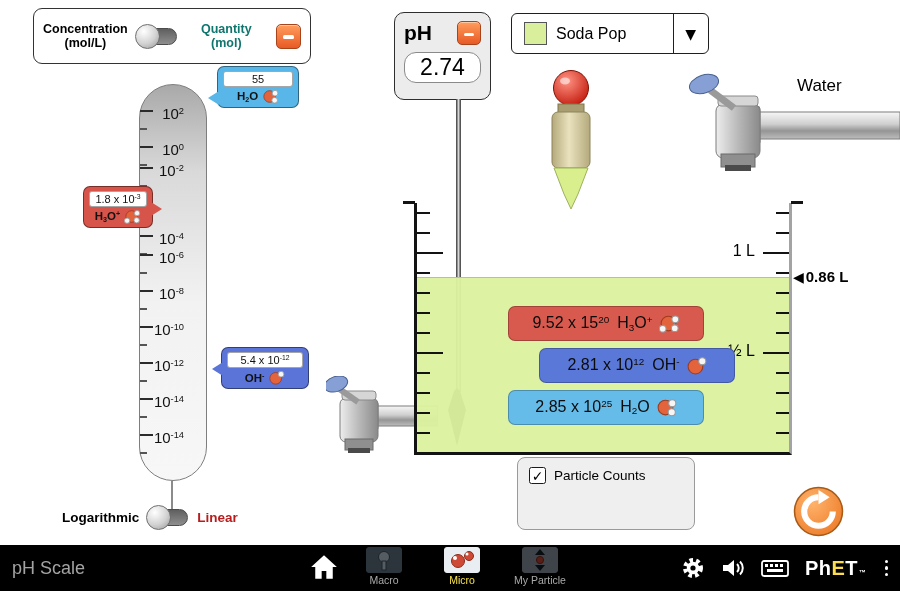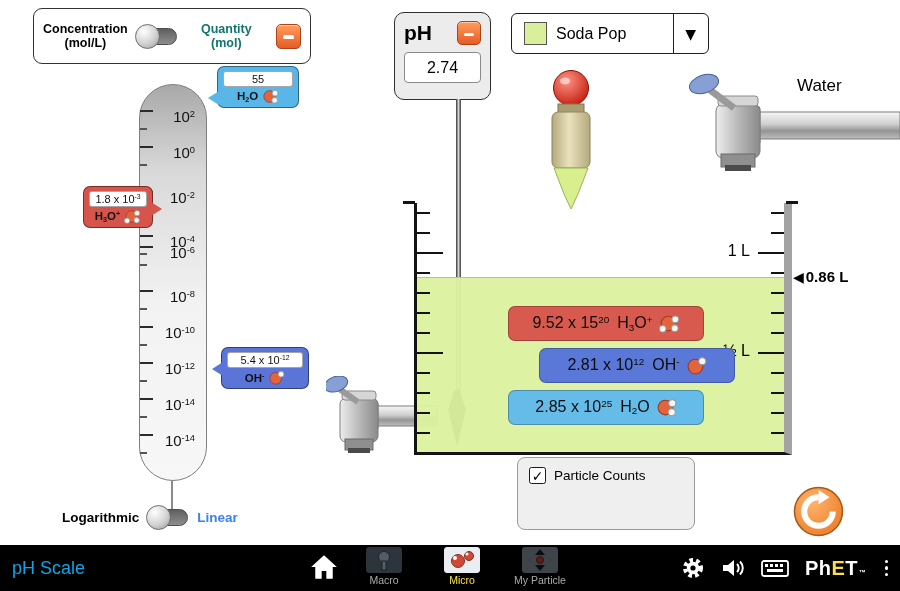--- a/index.html
+++ b/index.html
@@ -26,66 +26,66 @@
     background:linear-gradient(#ff9d5c,#e85a26); border:1px solid #a8441a;
     box-shadow:inset 0 1px 0 rgba(255,255,255,.45); cursor:pointer; flex:0 0 auto; }
   .minus-btn .bar { position:absolute; left:6px; right:6px; top:10.5px; height:3.5px; background:#fff; border-radius:1.5px; }
   .units-panel .minus-btn { margin-left:auto; }
 
   
   .log-bar { position:absolute; left:139px; top:84px; width:68px; height:397px;
     border-radius:34px; border:1px solid #7e7e7e;
     background:linear-gradient(180deg,#a9a9a9 0%,#d9d9d9 22%,#f2f2f2 55%,#f7f7f7 100%); }
   .gtick { position:absolute; left:0; width:100%; height:22px; font-size:15px; color:#111;
-    text-align:right; padding-right:11px; line-height:28px; }
+    text-align:right; padding-right:22px; line-height:22px; }
   .gtick::before { content:""; position:absolute; left:0; top:10px; width:13px; height:2px; background:#2b2b2b; }
   .gtick::after  { content:""; position:absolute; left:0; top:28px; width:7px; height:2px; background:#555; }
 
   .bar-connector { position:absolute; left:171px; top:481px; width:2px; height:31px; background:#8b8b8b; }
 
   .scale-row { position:absolute; left:62px; top:509px; display:flex; align-items:center; gap:9px; }
   .scale-row .log { font-weight:bold; font-size:13.5px; color:#000; }
-  .scale-row .lin { font-size:13.5px; color:#3b82f6; font-weight:bold;text-align:center; }
+  .scale-row .lin { font-size:13.5px; color:#b91c1c; font-weight:bold;text-align:center; }
 
   
   .callout { position:absolute; border-radius:7px; border:1px solid rgba(0,0,0,.45);
     padding:4px 5px 3px; color:#111; }
   .callout .val { background:#fff; border:1px solid rgba(0,0,0,.35); border-radius:3px;
     text-align:center; font-size:11px; padding:1px 2px 1px; margin-bottom:2px; white-space:nowrap; }
   .callout .lab { display:flex; align-items:center; justify-content:center; gap:4px; font-size:11.5px; font-weight:bold; }
   .tail { position:absolute; width:0; height:0; }
   .co-h2o { left:217px; top:66px; width:82px; background:#58b7e8; }
   .co-h2o .tail { left:-10px; top:24px; border-top:7px solid transparent; border-bottom:7px solid transparent; border-right:11px solid #58b7e8; }
   .co-h3o { left:83px; top:186px; width:70px; background:#d7544b; }
   .co-h3o .tail { right:-10px; top:15px; border-top:7px solid transparent; border-bottom:7px solid transparent; border-left:11px solid #d7544b; }
   .co-oh { left:221px; top:347px; width:88px; background:#5b74d8; }
   .co-oh .tail { left:-10px; top:14px; border-top:7px solid transparent; border-bottom:7px solid transparent; border-right:11px solid #5b74d8; }
 
   
   .ph-meter { position:absolute; left:394px; top:12px; width:97px; height:88px;
     background:#ececec; border:1.5px solid #2e2e2e; border-radius:10px; padding:8px 9px; }
   .ph-head { display:flex; align-items:center; justify-content:space-between; }
   .ph-title { font-weight:bold; font-size:21px; }
-  .ph-value { margin-top:7px; background:#fff; border:1px solid #8a8a8a; border-radius:4px;
-    height:31px; display:flex; align-items:center; justify-content:center; font-size:16px; }
+  .ph-value { margin-top:7px; background:#fff; border:1px solid #8a8a8a; border-radius:12px;
+    height:31px; display:flex; align-items:center; justify-content:center; font-size:23px; }
   .probe-line { position:absolute; left:456px; top:99px; width:5px; height:293px;
     background:linear-gradient(90deg,#6d6d6d,#d8d8d8 50%,#6d6d6d); border-left:1px solid #555; border-right:1px solid #555; }
   .probe-tip { position:absolute; left:447px; top:388px; }
 
   
   .combo { position:absolute; left:511px; top:13px; width:198px; height:41px; background:#fff;
     border:1.5px solid #1f1f1f; border-radius:6px; display:flex; align-items:center; padding:0 12px; cursor:pointer; }
   .combo .swatch { width:23px; height:23px; background:#d9ef9b; border:1px solid #555; margin-right:9px; flex:0 0 auto; }
   .combo .sel-label { font-size:16px; color:#000; flex:1; }
   .combo .divider { width:1.5px; height:100%; background:#1f1f1f; margin:0 0 0 6px; }
   .combo .arrow { font-size:14px; color:#000; padding-left:11px; }
 
   
   .beaker { position:absolute; left:414px; top:203px; width:378px; height:252px;
-    border-left:3px solid #131313; border-right:8px solid #a3a3a3; border-bottom:3px solid #131313; z-index:3; }
+    border-left:3px solid #131313; border-right:3px solid #a3a3a3; border-bottom:3px solid #131313; z-index:3; }
   .beaker::before { content:""; position:absolute; left:-14px; top:-2px; width:12px; height:3px; background:#131313; }
   .beaker::after  { content:""; position:absolute; right:-14px; top:-2px; width:12px; height:3px; background:#131313; }
   .liquid { position:absolute; left:0; right:0; bottom:0; top:74px;
     background:rgba(221,241,160,0.96); border-top:1.5px solid #b4c87c; }
   .btick { position:absolute; height:2px; background:#131313; }
   .btick.left { left:0; width:13px; }
   .btick.right { right:0; width:13px; }
   .btick.major.left { width:26px; }
   .btick.major.right { width:26px; }
   .mark { position:absolute; font-size:16px; color:#000; right:34px; width:40px; text-align:right; }
@@ -116,21 +116,21 @@
   
   .reset-btn { position:absolute; left:793px; top:486px; width:51px; height:51px; cursor:pointer; z-index:6; }
 
   
   .abs { position:absolute; }
   .water-label { position:absolute; left:797px; top:76px; font-size:17px; color:#000; z-index:2; }
 
   
   .navbar { position:absolute; left:0; bottom:0; width:900px; height:46px; background:#000;
     display:flex; align-items:center; color:#fff; z-index:10; }
-  .nav-title { font-size:18px; color:#0ea5e9; margin-left:12px; }
+  .nav-title { font-size:18px; color:#a3a3a3; margin-left:12px; }
   .home-btn { position:absolute; left:310px; top:9px; cursor:pointer; }
   .screens { position:absolute; left:352px; top:2px; display:flex; gap:14px; }
   .screen-item { display:flex; flex-direction:column; align-items:center; cursor:pointer; width:64px; }
   .screen-item svg { border-radius:3px; }
   .screen-item.inactive svg { opacity:.55; filter:brightness(.75); }
   .screen-label { font-size:10.5px; color:#aaa; margin-top:1px; white-space:nowrap; }
   .screen-item.active .screen-label { color:#f7e148; }
   .nav-right { position:absolute; right:10px; top:0; height:46px; display:flex; align-items:center; gap:16px; }
   .nav-icon { cursor:pointer; display:flex; align-items:center; }
   .phet-logo { font-size:20px; font-weight:bold; letter-spacing:.5px; display:flex; align-items:baseline; cursor:pointer; }
@@ -157,23 +157,23 @@
       <div>(mol)</div>
     </div>
     <div class="minus-btn">
         <div class="bar"></div>
       </div>
   </div>
 
   <div class="log-bar">
     <div class="gtick" style="top:15px"><span>10</span><sup>2</sup></div>
     <div class="gtick" style="top:51px"><span>10</span><sup>0</sup></div>
-    <div class="gtick" style="top:96px"><span>10</span><sup>-2</sup></div>
+    <div class="gtick" style="top:72px"><span>10</span><sup>-2</sup></div>
     <div class="gtick" style="top:140px"><span>10</span><sup>-4</sup></div>
-    <div class="gtick" style="top:151px"><span>10</span><sup>-6</sup></div>
+    <div class="gtick" style="top:159px"><span>10</span><sup>-6</sup></div>
     <div class="gtick" style="top:195px"><span>10</span><sup>-8</sup></div>
     <div class="gtick" style="top:231px"><span>10</span><sup>-10</sup></div>
     <div class="gtick" style="top:267px"><span>10</span><sup>-12</sup></div>
     <div class="gtick" style="top:303px"><span>10</span><sup>-14</sup></div>
     <div class="gtick" style="top:339px"><span>10</span><sup>-14</sup></div>
   </div>
 
   <div class="callout co-h2o">
     <div class="tail"></div>
     <div class="val">55</div>

